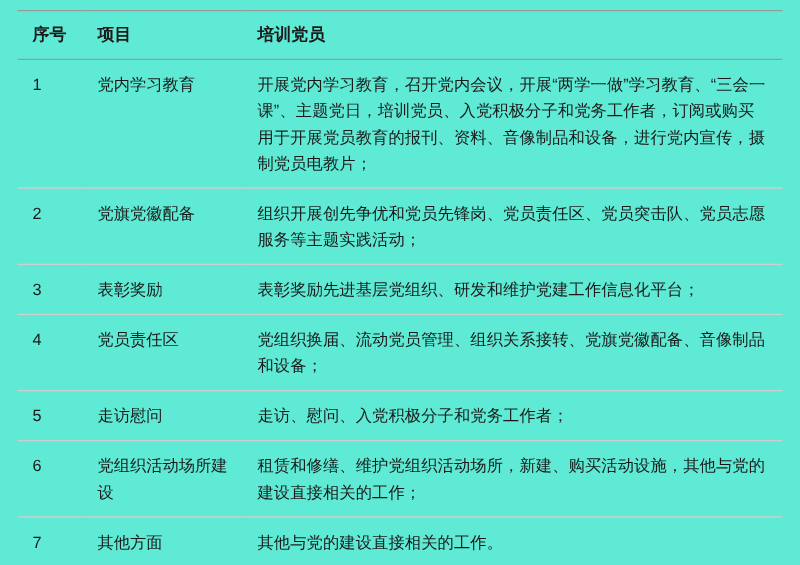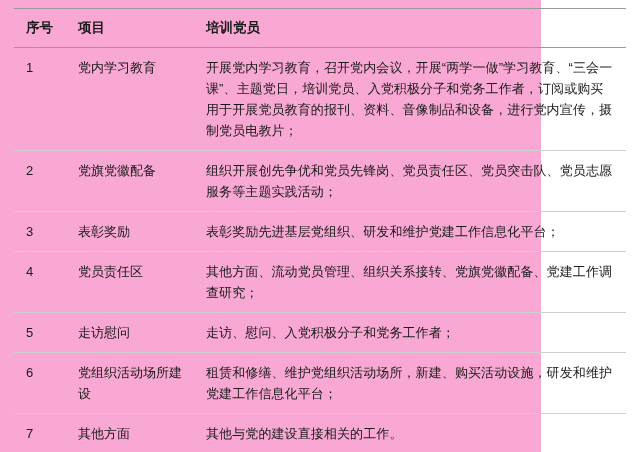--- a/index.html
+++ b/index.html
@@ -8,24 +8,24 @@
     background: #ffffff;
   }
   body {
     width: 640px;
     height: 452px;
     font-family: "Liberation Sans", sans-serif;
     color: #1a1a1a;
     overflow: hidden;
   }
   .page {
-    width: 541px;
+    width: 640px;
     height: 452px;
     position: relative;
-    background: #f9a8d4;
+    background: #5eead4;
     box-sizing: border-box;
     padding: 8px 14px 8px 14px;
   }
   table.content-table {
     border-collapse: collapse;
     width: 612px;
     table-layout: fixed;
     border-top: 1px solid #9a9a9a;
     border-bottom: 1px solid #9a9a9a;
   }
@@ -103,31 +103,31 @@
         <td class="col-detail">组织开展创先争优和党员先锋岗、党员责任区、党员突击队、党员志愿服务等主题实践活动；</td>
       </tr>
       <tr>
         <td class="col-no">3</td>
         <td class="col-item">表彰奖励</td>
         <td class="col-detail">表彰奖励先进基层党组织、研发和维护党建工作信息化平台；</td>
       </tr>
       <tr>
         <td class="col-no">4</td>
         <td class="col-item">党员责任区</td>
-        <td class="col-detail">其他方面、流动党员管理、组织关系接转、党旗党徽配备、党建工作调查研究；</td>
+        <td class="col-detail">党组织换届、流动党员管理、组织关系接转、党旗党徽配备、音像制品和设备；</td>
       </tr>
       <tr>
         <td class="col-no">5</td>
         <td class="col-item">走访慰问</td>
         <td class="col-detail">走访、慰问、入党积极分子和党务工作者；</td>
       </tr>
       <tr>
         <td class="col-no">6</td>
         <td class="col-item">党组织活动场所建设</td>
-        <td class="col-detail">租赁和修缮、维护党组织活动场所，新建、购买活动设施，研发和维护党建工作信息化平台；</td>
+        <td class="col-detail">租赁和修缮、维护党组织活动场所，新建、购买活动设施，其他与党的建设直接相关的工作；</td>
       </tr>
       <tr>
         <td class="col-no">7</td>
         <td class="col-item">其他方面</td>
         <td class="col-detail">其他与党的建设直接相关的工作。</td>
       </tr>
     </tbody>
   </table>
 </div>
 

